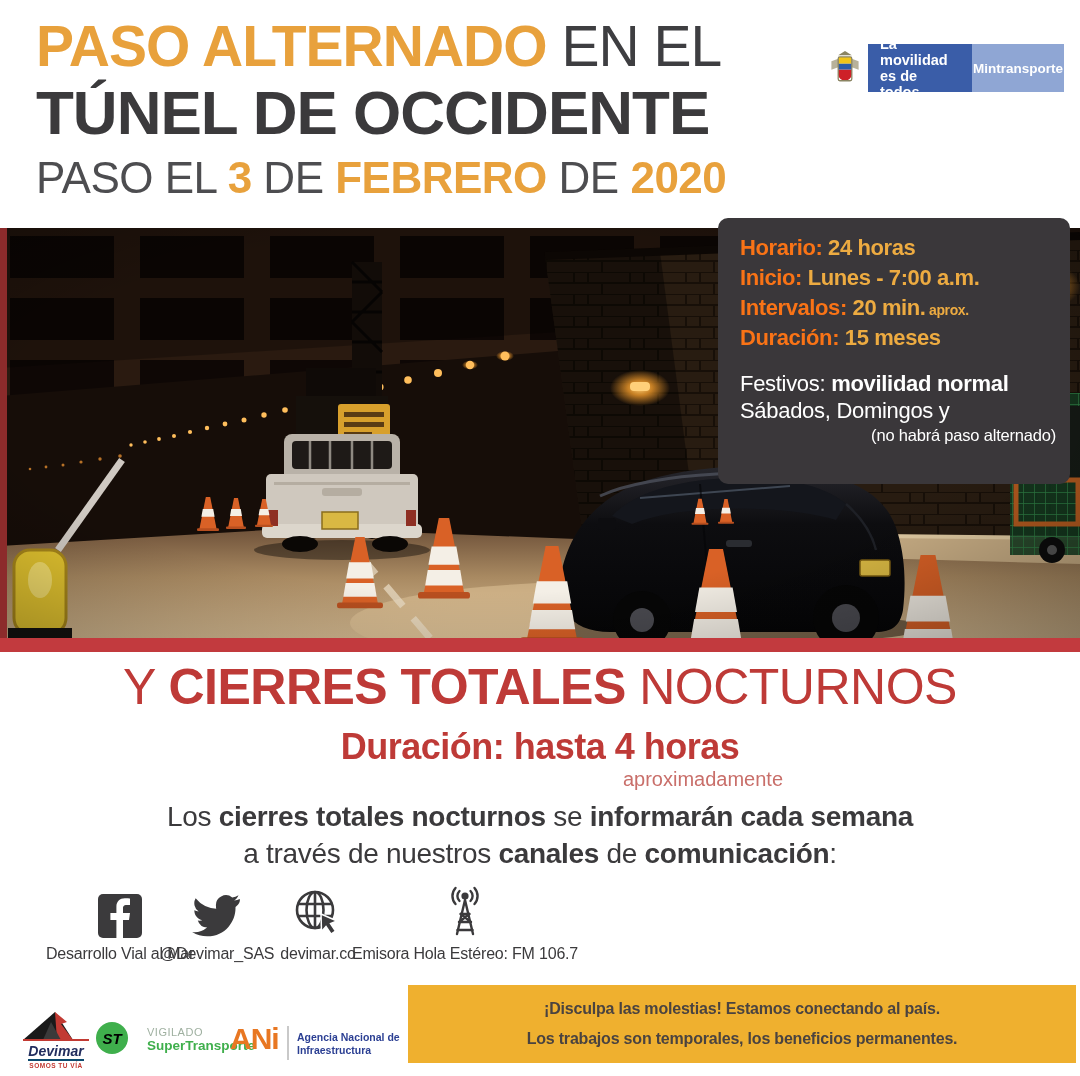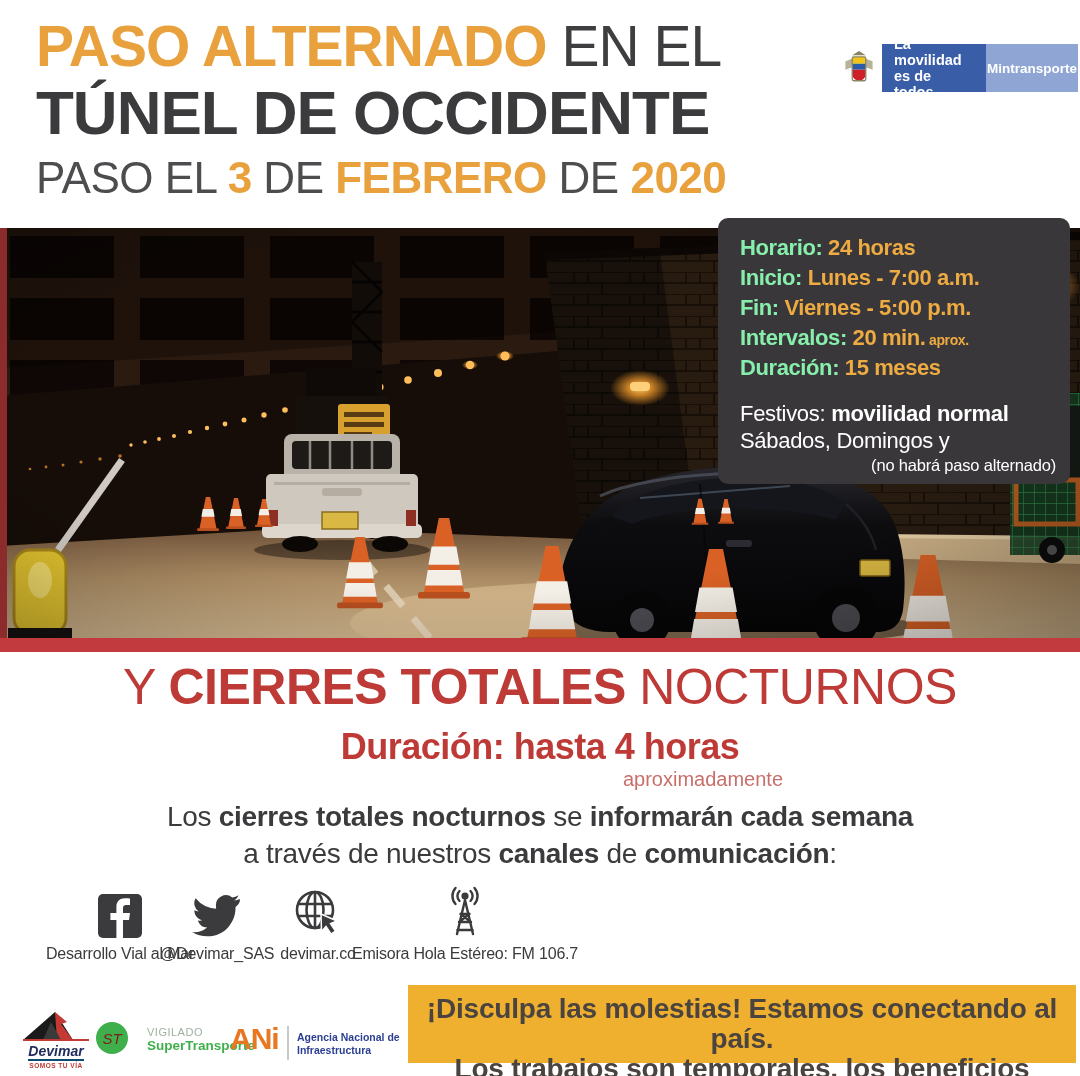--- a/index.html
+++ b/index.html
@@ -15,34 +15,34 @@
   
   .headline{position:absolute;left:36px;top:14px;white-space:nowrap;}
   .h-line1{font-size:57px;line-height:64px;letter-spacing:-1px;}
   .h-line1 .hl{color:var(--orange);font-weight:800;}
   .h-line1 .lt{color:#3E3E41;font-weight:400;}
   .h-line2{font-size:62px;line-height:70px;font-weight:800;color:var(--dark);letter-spacing:-1px;}
   .h-line3{font-size:44px;line-height:56px;letter-spacing:-.5px;margin-top:2px;}
   .h-line3 .lt{color:var(--gray);font-weight:400;}
   .h-line3 .hl{color:var(--orange);font-weight:800;}
 
-  .gov-badge{position:absolute;right:2px;top:44px;height:48px;display:flex;align-items:stretch;}
+  .gov-badge{position:absolute;right:16px;top:44px;height:48px;display:flex;align-items:stretch;}
   .gov-arms{width:46px;background:#fff;display:flex;align-items:center;justify-content:center;}
   .gov-blue{background:var(--blue_dark);color:#fff;display:flex;flex-direction:column;justify-content:center;padding:0 12px;font-size:14.5px;font-weight:700;line-height:16px;width:104px;}
   .gov-light{background:var(--blue_light);color:#fff;display:flex;align-items:center;justify-content:center;padding:0 10px;font-size:13.5px;font-weight:700;width:92px;}
 
   
   .photo-frame{position:absolute;left:0;top:228px;width:1080px;height:424px;}
   .scene{position:absolute;left:0;top:0;width:1080px;height:410px;display:block;}
   .red-strip-left{position:absolute;left:0;top:0;width:7px;height:410px;background:#8C2B2B;}
   .red-band{position:absolute;left:0;top:410px;width:1080px;height:14px;background:var(--red_band);}
 
   .schedule-card{position:absolute;left:718px;top:-10px;width:352px;height:266px;background:var(--card_bg);border-radius:10px;padding:16px 12px 0 22px;color:#fff;}
   .s-row{font-size:22px;line-height:27px;font-weight:800;white-space:nowrap;letter-spacing:-.4px;}
-  .s-row .lab{color:#86efac;}
+  .s-row .lab{color:#f97316;}
   .s-row .val{color:var(--card_orange);}
   .s-row .note{color:var(--card_orange);font-size:14px;}
   .s-week{margin-top:16px;font-size:22px;line-height:27px;font-weight:400;white-space:nowrap;letter-spacing:-.3px;}
   .s-week .b{font-weight:800;}
   .s-week-note{font-size:16.5px;line-height:22px;text-align:right;padding-right:2px;font-weight:400;letter-spacing:-.2px;}
 
   
   .cl-title{position:absolute;left:0;top:658px;width:1080px;text-align:center;font-size:50px;line-height:58px;color:var(--red);letter-spacing:-.5px;white-space:nowrap;}
   .cl-title .b{font-weight:800;}
   .cl-title .r{font-weight:400;}
@@ -55,28 +55,28 @@
   
   .channels{position:absolute;left:0;top:884px;width:1080px;height:96px;}
   .channel{position:absolute;top:0;text-align:center;}
   .ch-icon{height:54px;display:flex;align-items:flex-end;justify-content:center;}
   .ch-label{margin-top:7px;font-size:16px;color:var(--dark);letter-spacing:-.2px;white-space:nowrap;}
 
   
   .lg-devimar{position:absolute;left:14px;top:1010px;width:84px;text-align:center;}
   .lg-devimar .name{display:inline-block;font-size:14px;font-style:italic;font-weight:800;color:var(--devimar_navy);border-bottom:2px solid #0c4a6e;line-height:16px;}
   .lg-devimar .tag{font-size:6.5px;color:#C23A33;letter-spacing:.5px;font-weight:700;margin-top:1px;}
-  .lg-st-circle{position:absolute;left:96px;top:1022px;width:32px;height:32px;border-radius:50%;background:var(--green);color:#7f1d1d;font-weight:400;font-style:italic;font-size:15px;display:flex;align-items:center;justify-content:center;}
+  .lg-st-circle{position:absolute;left:96px;top:1022px;width:32px;height:32px;border-radius:50%;background:var(--green);color:#000000;font-weight:700;font-style:italic;font-size:15px;display:flex;align-items:center;justify-content:center;}
   .lg-st-text{position:absolute;left:147px;top:1025px;line-height:14px;}
   .lg-st-text .l1{font-size:11px;color:#9FB0A0;letter-spacing:.5px;}
   .lg-st-text .l2{font-size:13.5px;color:var(--green);font-weight:700;}
   .lg-ani{position:absolute;left:230px;top:1022px;font-size:30px;font-weight:800;color:var(--ani_orange);letter-spacing:-1px;}
   .lg-ani-div{position:absolute;left:287px;top:1026px;width:2px;height:34px;background:#C9C9C9;}
   .lg-ani-text{position:absolute;left:297px;top:1031px;font-size:10.5px;line-height:12.5px;font-weight:800;color:#2B3F93;}
-  .notice{position:absolute;left:408px;top:985px;width:668px;height:78px;background:var(--notice_bg);color:var(--notice_text);text-align:center;font-weight:800;font-size:28px;line-height:30px;padding-top:9px;letter-spacing:-.2px;}
+  .notice{position:absolute;left:408px;top:985px;width:668px;height:78px;background:var(--notice_bg);color:var(--notice_text);text-align:center;font-weight:800;font-size:16px;line-height:30px;padding-top:9px;letter-spacing:-.2px;}
 
   .ic{display:block;}
 </style>
 </head>
 <body>
 
 <div class="page">
 
   <div class="headline">
     <div class="h-line1"><span class="hl">PASO ALTERNADO</span><span class="lt"> EN EL</span></div>
@@ -330,21 +330,20 @@
 
       <rect width="1080" height="410" fill="url(#vignG)"></rect>
     </svg>
 
     <div class="red-strip-left"></div>
     <div class="red-band"></div>
 
     <div class="schedule-card">
       <div class="s-row"><span class="lab">Horario: </span><span class="val">24 horas</span><span class="note"></span></div>
       <div class="s-row"><span class="lab">Inicio: </span><span class="val">Lunes - 7:00 a.m.</span><span class="note"></span></div>
-      <div class="s-row"><span class="lab">Fin: </span><span class="val">Viernes - 5:00 p.m.</span><span class="note"></span></div>
       <div class="s-row"><span class="lab">Intervalos: </span><span class="val">20 min.</span><span class="note"> aprox.</span></div>
       <div class="s-row"><span class="lab">Duración: </span><span class="val">15 meses</span><span class="note"></span></div>
       <div class="s-week">
         <div><span>Festivos: </span><span class="b">movilidad normal</span></div>
         <div>Sábados, Domingos y</div>
       </div>
       <div class="s-week-note">(no habrá paso alternado)</div>
     </div>
   </div>
 

